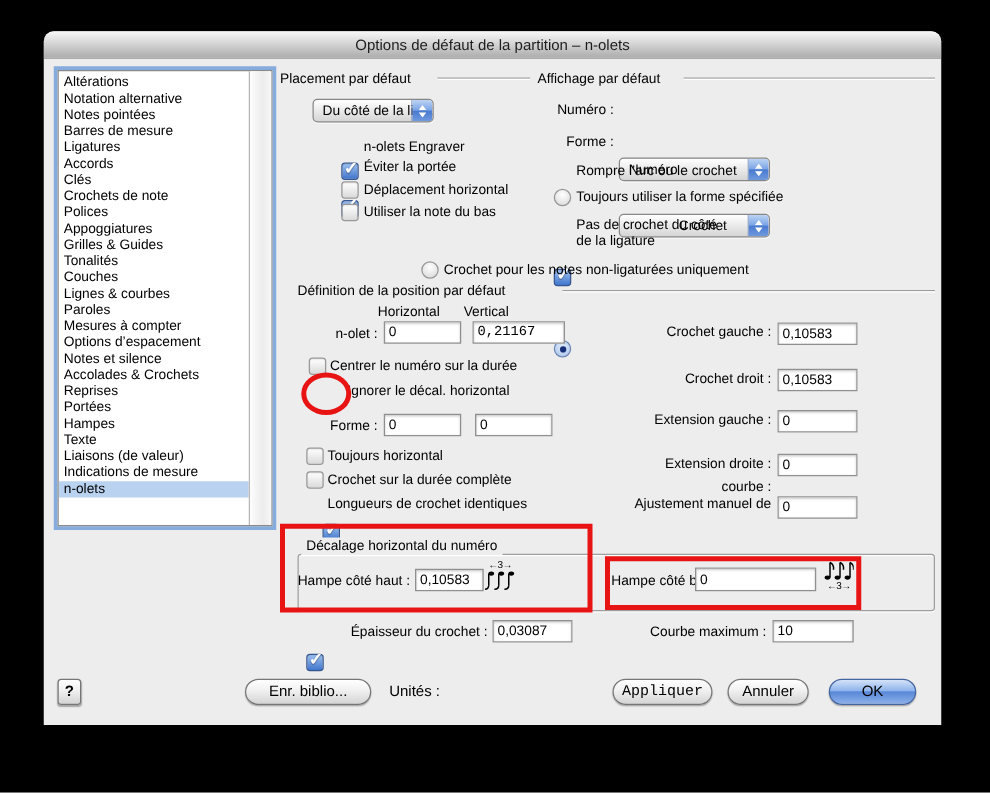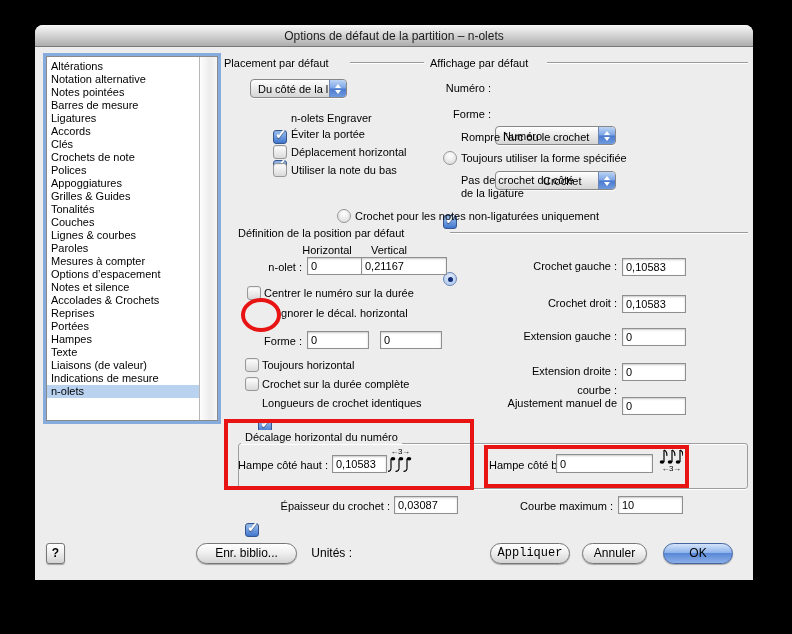--- a/index.html
+++ b/index.html
@@ -150,21 +150,21 @@
   <div class="a radio" style="left:302px;top:184px;"></div>
   <div class="a lbl" style="left:320px;top:185px;">Crochet pour les notes non-ligaturées uniquement</div>
 
   <div class="a lbl" style="left:203px;top:202px;">Définition de la position par défaut</div>
   <div class="a rule" style="left:415px;top:207px;width:298px;"></div>
   <div class="a lbl c" style="left:262px;top:219px;width:60px;">Horizontal</div>
   <div class="a lbl c" style="left:324px;top:219px;width:60px;">Vertical</div>
 
   <div class="a lbl r" style="left:197px;top:234px;width:70px;line-height:17px;">n-olet :</div>
   <input class="a field" style="left: 272px; top: 232px; width: 62px; height: 18px;" value="0">
-  <input class="a field" style="left: 326px; top: 232px; width: 86px; height: 18px;" value="0,21167">
+  <input class="a field" style="left: 343px; top: 232px; width: 74px; height: 18px; font-family: Liberation Mono, monospace;" value="0,21167">
 
   <div class="a cb" style="left:212px;top:261px;"></div>
   <div class="a lbl" style="left:229px;top:262px;">Centrer le numéro sur la durée</div>
   <div class="a cb on" style="left:223px;top:281px;"></div>
   <div class="a lbl" style="left:243px;top:282px;">Ignorer le décal. horizontal</div>
   <div class="a ann ellipse" style="left:206px;top:273px;width:40px;height:34px;"></div>
 
   <div class="a lbl r" style="left:197px;top:308px;width:70px;line-height:17px;">Forme :</div>
   <input class="a field" style="left: 272px; top: 306px; width: 62px; height: 18px;" value="0">
   <input class="a field" style="left: 345px; top: 306px; width: 62px; height: 18px;" value="0">

